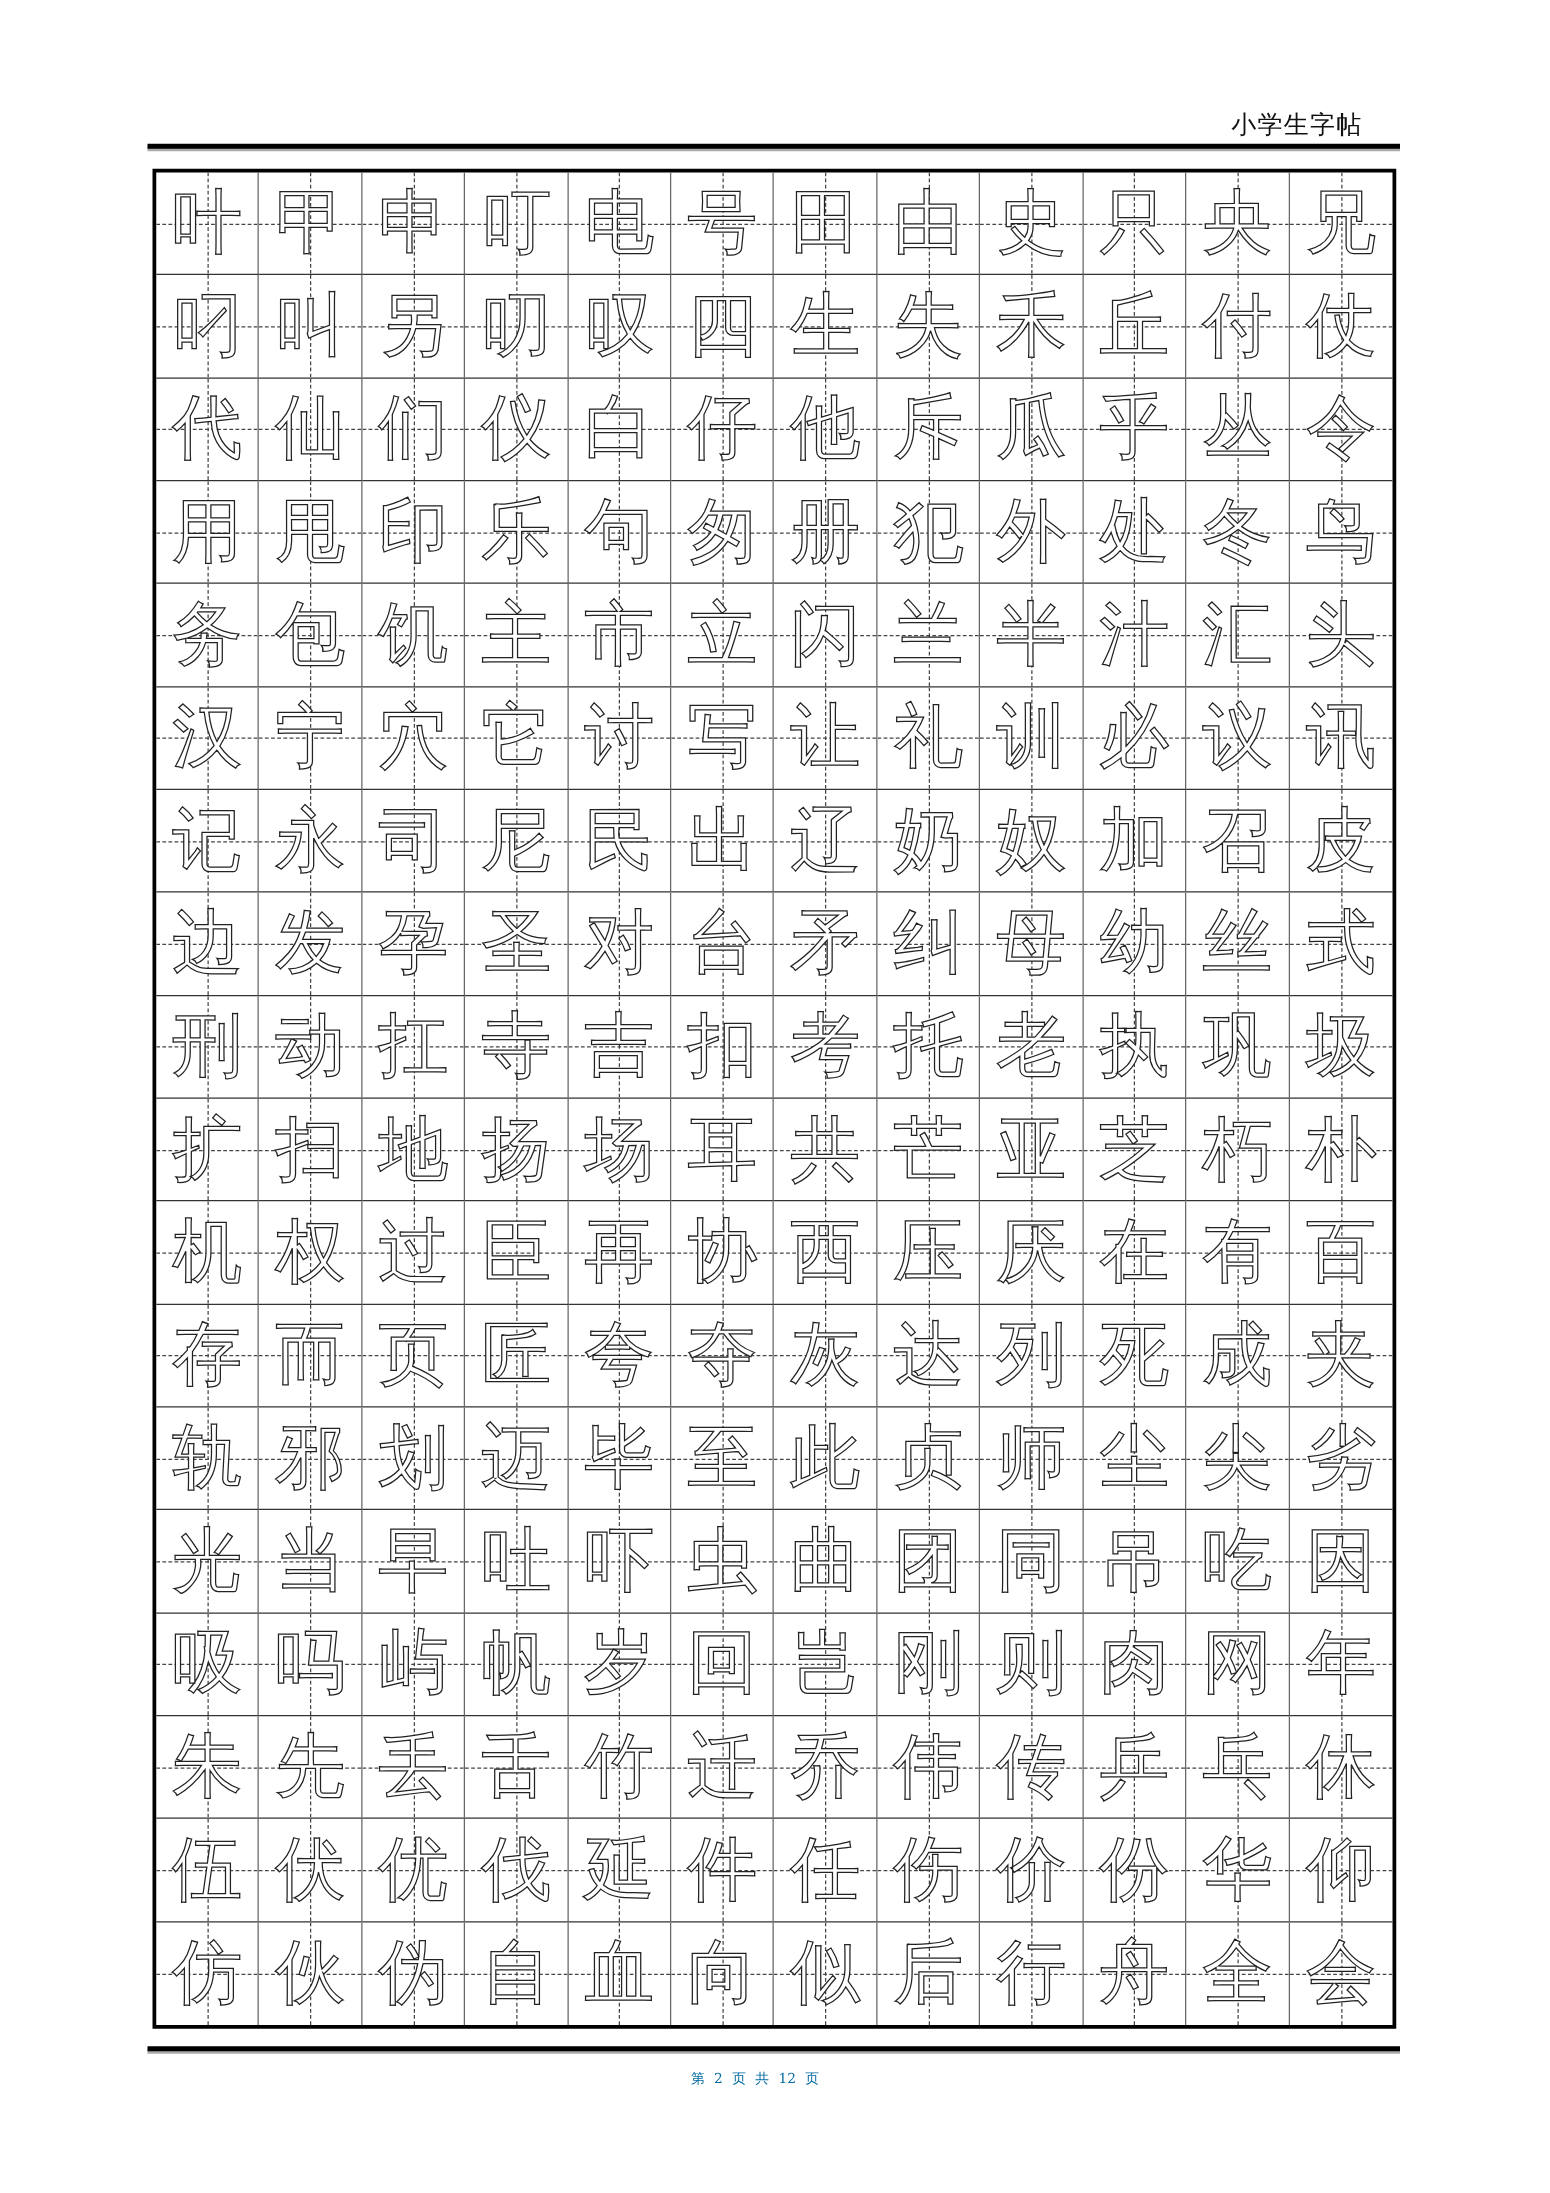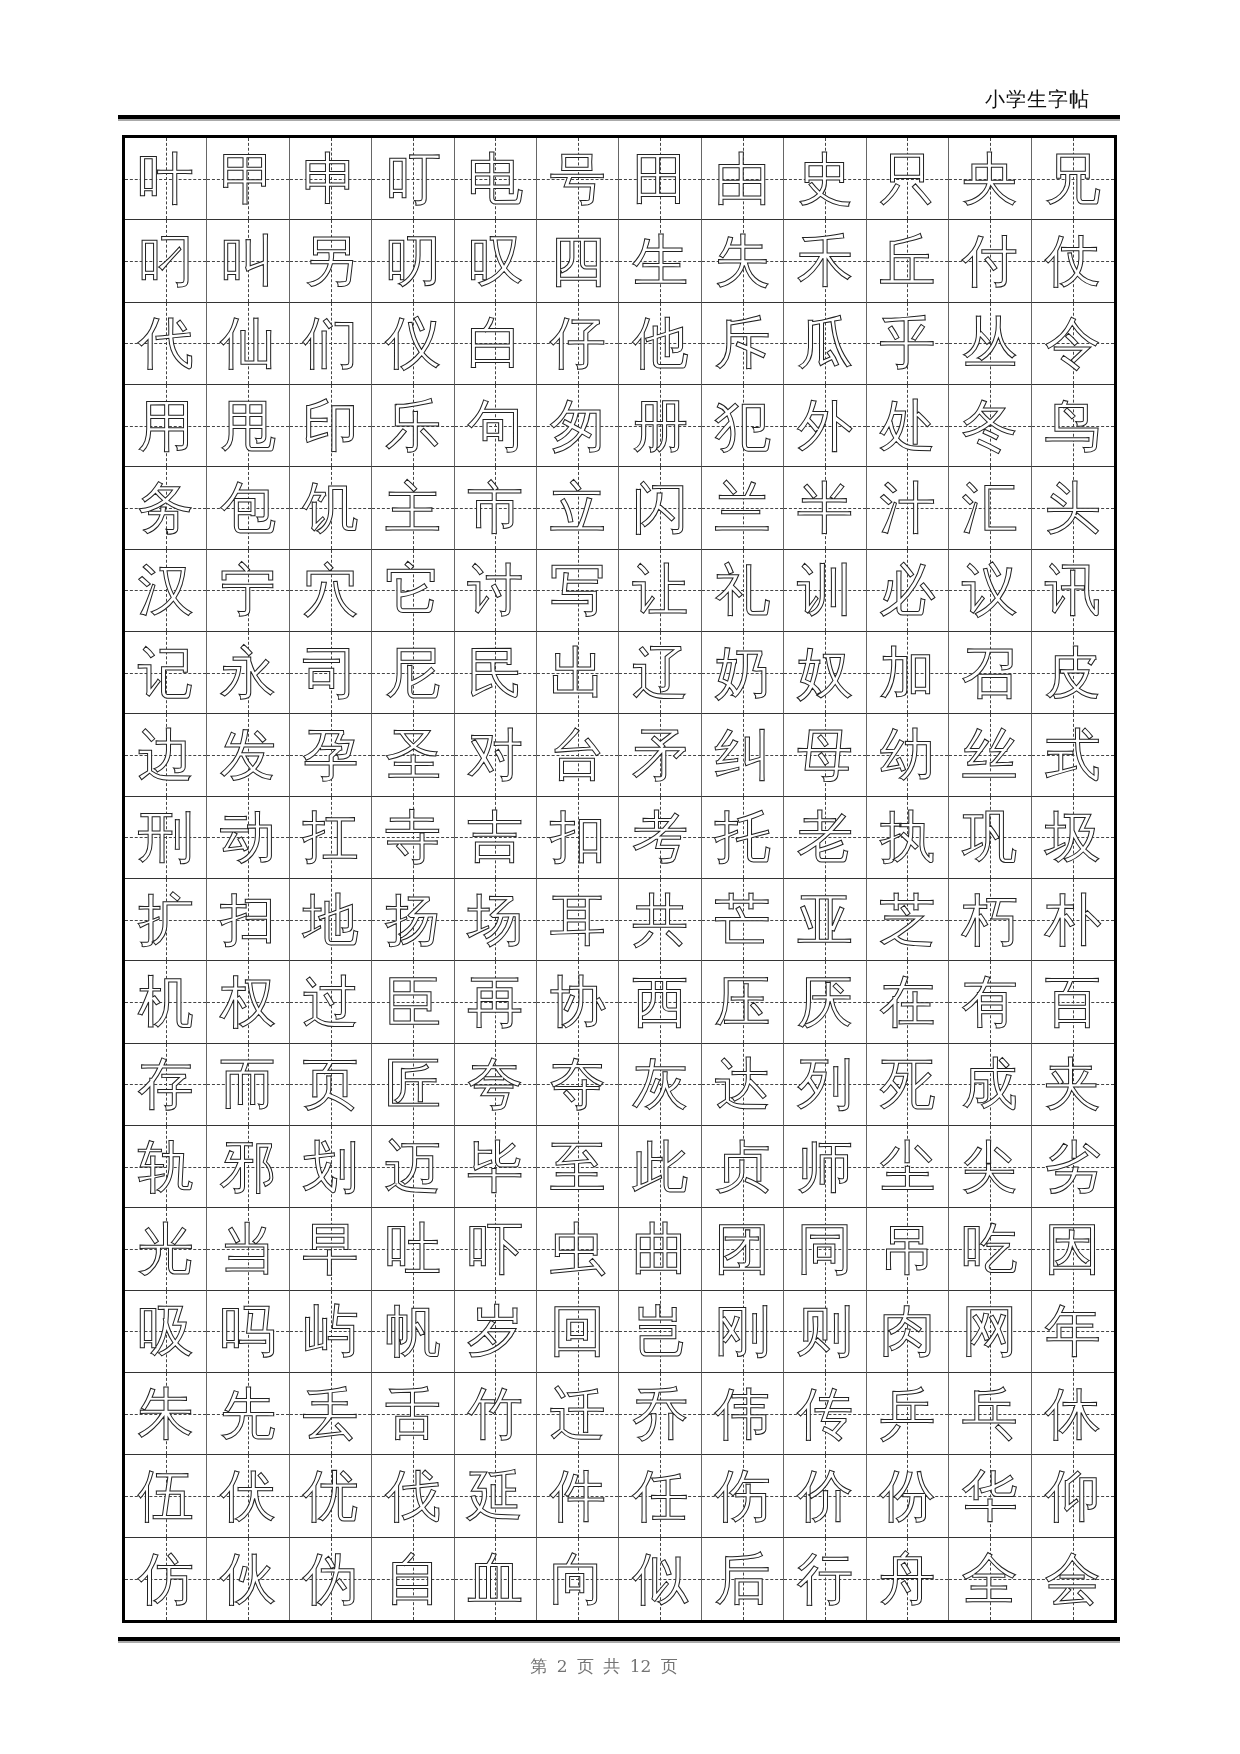--- a/index.html
+++ b/index.html
@@ -19,21 +19,21 @@
   .cell:nth-child(12n) { border-right: none; }
   .cell.last-row { border-bottom: none; }
   .cell::before { content: ""; position: absolute; top: 0; bottom: 0; left: 50%;
                   border-left: 1.5px dashed #444; }
   .cell::after { content: ""; position: absolute; left: 0; right: 0; top: 50%;
                  border-top: 1.5px dashed #444; }
   .char { position: relative; z-index: 1; font-size: 56px; line-height: 1;
           color: #fff; -webkit-text-stroke: 1px #222;
           font-family: "DejaVu Sans", "Liberation Sans", sans-serif; }
   .footer { position: absolute; top: 1655px; left: 0; width: 1208px; text-align: center;
-            font-size: 17px; color: #737373; word-spacing: 4px; }
+            font-size: 11px; color: #0369a1; word-spacing: 4px; }
 </style>
 </head>
 <body>
 
 <div class="header-title">小学生字帖</div>
 <div class="rule top"></div>
 
 <div class="grid" id="grid">
     <div class="cell">
       <span class="char">叶</span>

